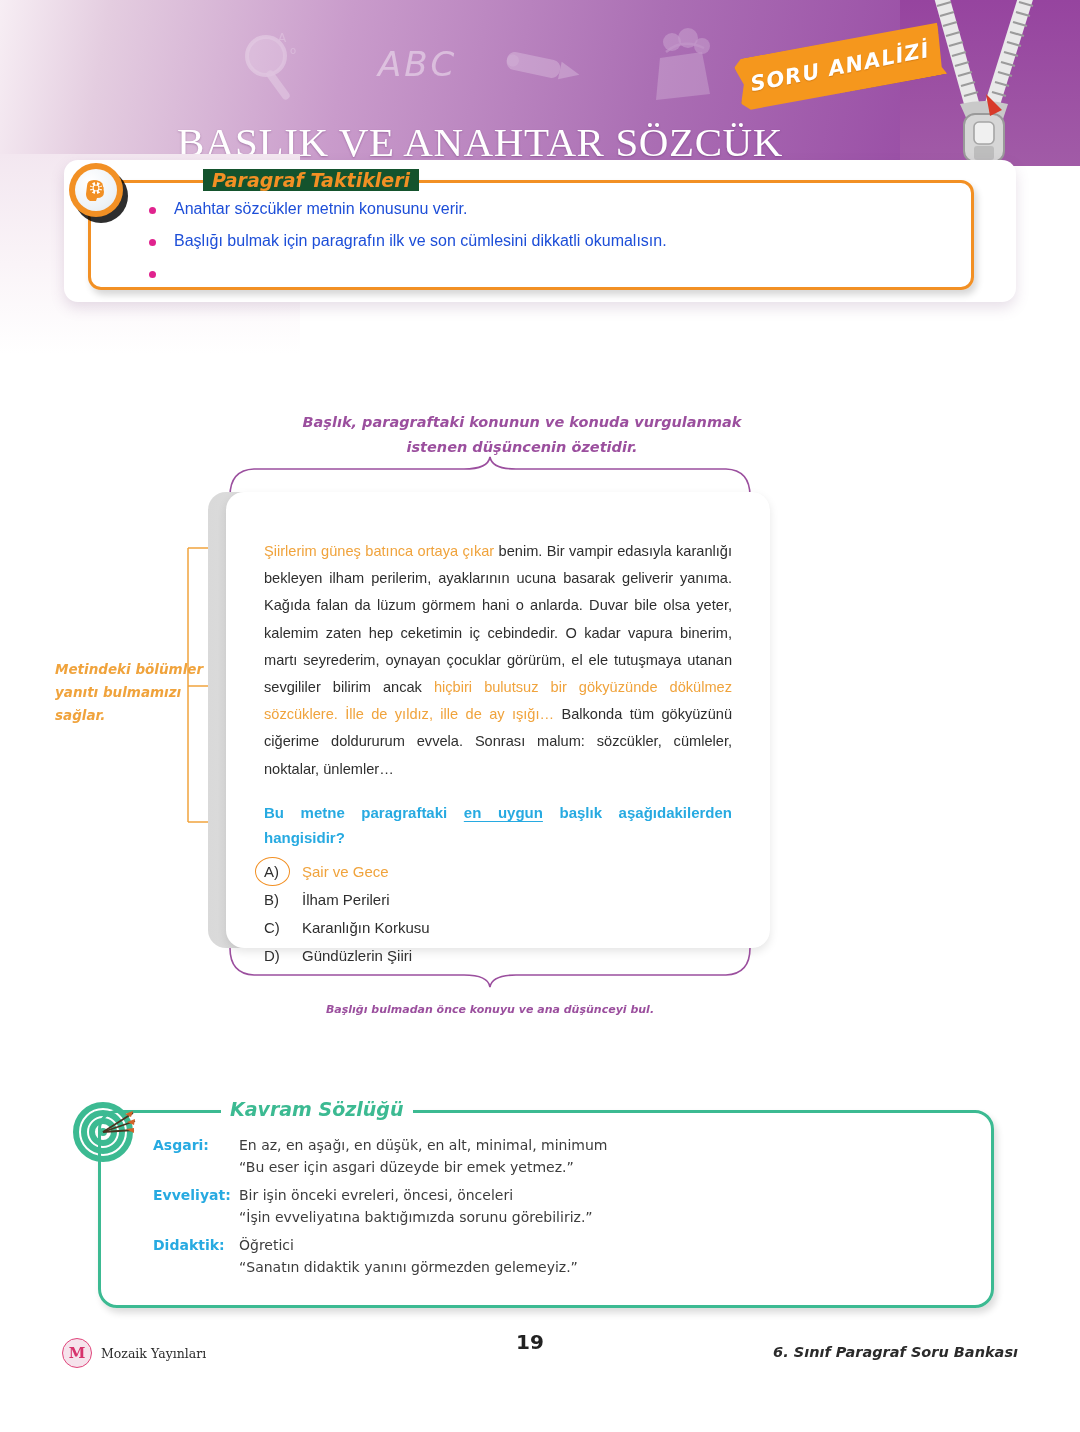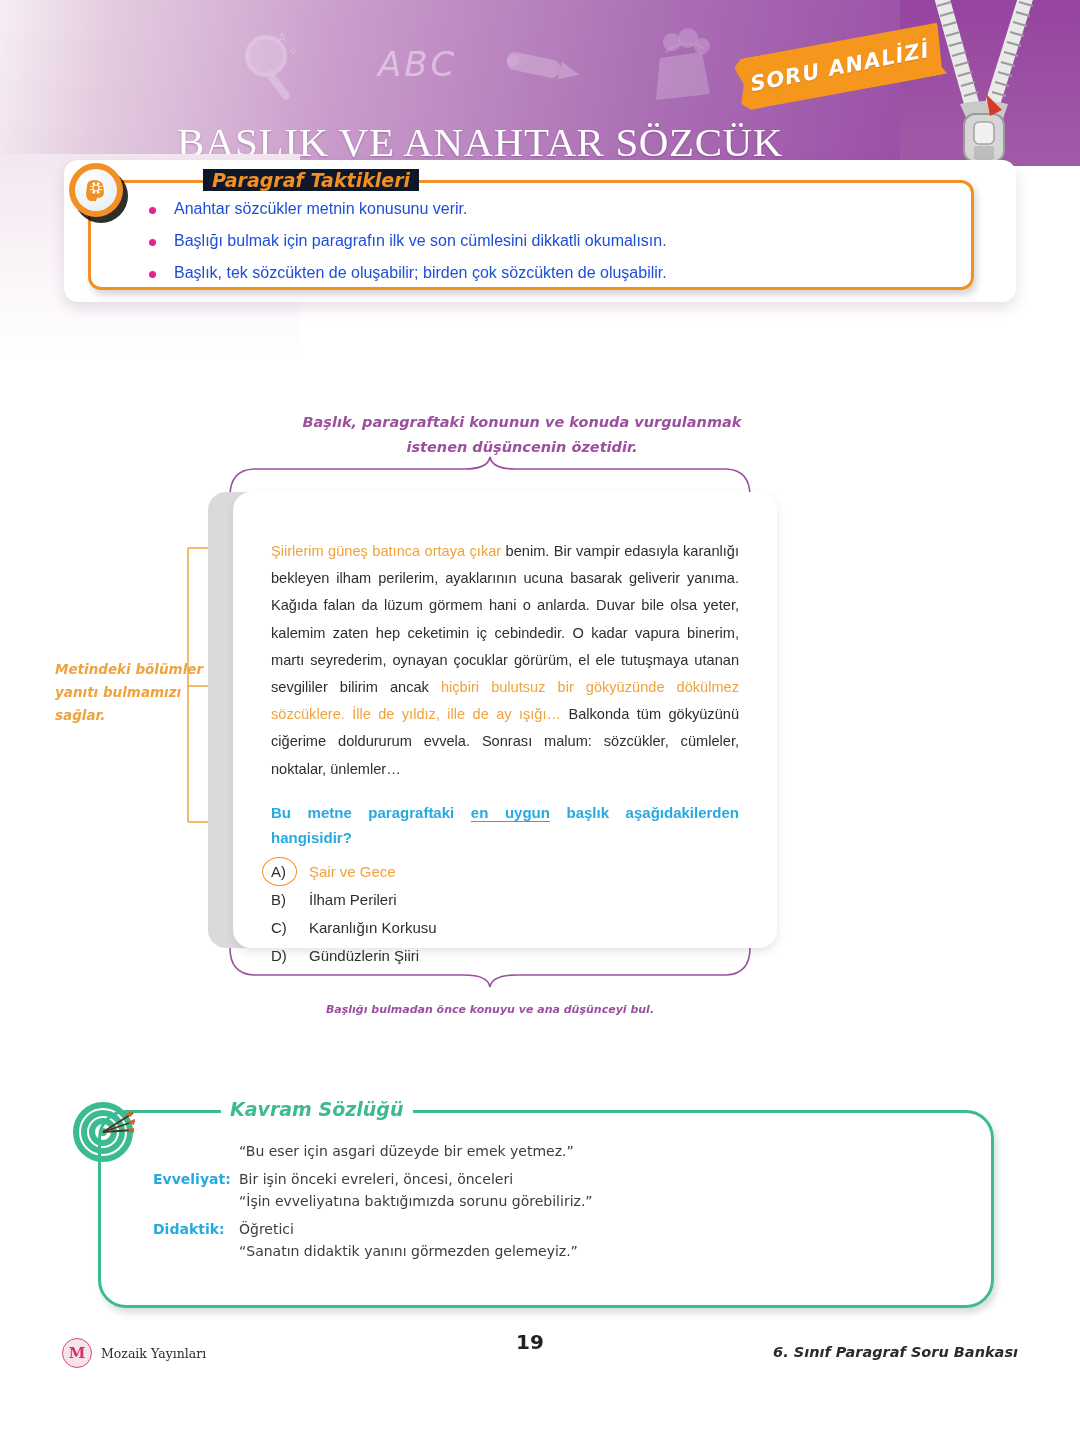--- a/index.html
+++ b/index.html
@@ -64,21 +64,21 @@
     position:absolute;left:64px;top:160px;width:952px;height:142px;
     background:#ffffff;border-radius:14px;
     box-shadow:0 6px 14px rgba(120,80,130,.18);
   }
   .taktik-box{
     position:absolute;left:24px;top:20px;width:880px;height:104px;
     border:3px solid #f29024;border-radius:13px;
     box-shadow:3px 5px 7px rgba(0,0,0,.16);
   }
   .taktik-title{
-    position:absolute;left:112px;top:-14px;background:#0f172a;padding:0 9px;
+    position:absolute;left:112px;top:-14px;background:#14532d;padding:0 9px;
     color:#f29024;font-size:19px;font-weight:bold;font-style:italic;
     font-family:"DejaVu Sans", sans-serif;white-space:nowrap;
   }
   .taktik-icon{
     position:absolute;left:-22px;top:-20px;width:54px;height:54px;border-radius:50%;
     background:#f29024;display:flex;align-items:center;justify-content:center;
     box-shadow:5px 6px 0 rgba(0,0,0,.82);
   }
   .taktik-icon .inner{
     width:42px;height:42px;border-radius:50%;
@@ -107,21 +107,21 @@
     font-family:"DejaVu Sans", sans-serif;
   }
 
   
   .qcard-shadow{
     position:absolute;left:208px;top:492px;width:562px;height:456px;
     background:linear-gradient(90deg,#d9d9d9 0%,#efefef 45%,#f7f7f7 100%);
     border-radius:18px;
   }
   .qcard{
-    position:absolute;left:233px;top:492px;width:544px;height:456px;
+    position:absolute;left:226px;top:492px;width:544px;height:456px;
     background:#ffffff;border-radius:18px;
     box-shadow:0 4px 10px rgba(0,0,0,.10);
   }
   .qtext{
     position:absolute;left:38px;top:46px;width:468px;
     color:#2e2e2e;font-size:14.6px;line-height:27.2px;text-align:justify;
   }
   .hl{color:#f0a33c;}
   .qstem{
     position:absolute;left:38px;top:308px;width:468px;
@@ -148,21 +148,21 @@
     line-height:23px;font-family:"DejaVu Sans", sans-serif;
   }
   .connectors{position:absolute;left:180px;top:530px;width:110px;height:300px;}
 
   
   .kav-wrap{
     position:absolute;left:78px;top:1098px;width:918px;height:220px;
   }
   .kav-box{
     position:absolute;left:20px;top:12px;width:890px;height:192px;
-    border:3px solid #3cba92;border-radius:28px;
+    border:3px solid #3cba92;border-radius:19px;
     box-shadow:3px 5px 7px rgba(0,0,0,.14);
   }
   .kav-title{
     position:absolute;left:120px;top:-15px;background:#ffffff;padding:0 9px;
     color:#3cba92;font-size:19px;font-weight:bold;font-style:italic;
     font-family:"DejaVu Sans", sans-serif;white-space:nowrap;
   }
   .kav-icon{position:absolute;left:-28px;top:-12px;width:66px;height:62px;}
   .kav-rows{position:absolute;left:52px;top:24px;width:820px;}
   .kav-row{display:flex;align-items:flex-start;margin-bottom:6px;}
@@ -282,21 +282,20 @@
       <div class="taktik-li">
         <span class="bullet"></span>
         <span class="txt">Anahtar sözcükler metnin konusunu verir.</span>
       </div>
       <div class="taktik-li">
         <span class="bullet"></span>
         <span class="txt">Başlığı bulmak için paragrafın ilk ve son cümlesini dikkatli okumalısın.</span>
       </div>
       <div class="taktik-li">
         <span class="bullet"></span>
-        <span class="txt">Başlık, tek sözcükten de oluşabilir; birden çok sözcükten de oluşabilir.</span>
       </div>
     </div>
   </div>
 </div>
 
 <div class="cap-top">Başlık, paragraftaki konunun ve konuda vurgulanmak istenen düşüncenin özetidir.</div>
 <div class="brace-top">
   <svg width="524" height="40" viewBox="0 0 524 40" preserveAspectRatio="none">
     <path d="M2 40 Q2 14 26 13 L236 13 Q260 13 262 1 Q264 13 288 13 L498 13 Q522 14 522 40" fill="none" stroke="#9b4f9e" stroke-width="1.6"></path>
   </svg>
@@ -368,20 +367,24 @@
         </g>
         <g fill="#d2642a">
           <path d="M52 13 L60 10 L58 16 Z"></path>
             <path d="M54 21 L62 18 L61 24 Z"></path>
             <path d="M53 28 L61 27 L61 32 Z"></path>
         </g>
       </svg>
     </div>
     <div class="kav-title">Kavram Sözlüğü</div>
     <div class="kav-rows">
+      <div class="kav-row">
+        <span class="kav-lbl">Asgari:</span>
+        <span class="kav-def">En az, en aşağı, en düşük, en alt, minimal, minimum</span>
+      </div>
       <div class="kav-ex">“Bu eser için asgari düzeyde bir emek yetmez.”</div>
 
       <div class="kav-row">
         <span class="kav-lbl">Evveliyat:</span>
         <span class="kav-def">Bir işin önceki evreleri, öncesi, önceleri</span>
       </div>
       <div class="kav-ex">“İşin evveliyatına baktığımızda sorunu görebiliriz.”</div>
 
       <div class="kav-row">
         <span class="kav-lbl">Didaktik:</span>

